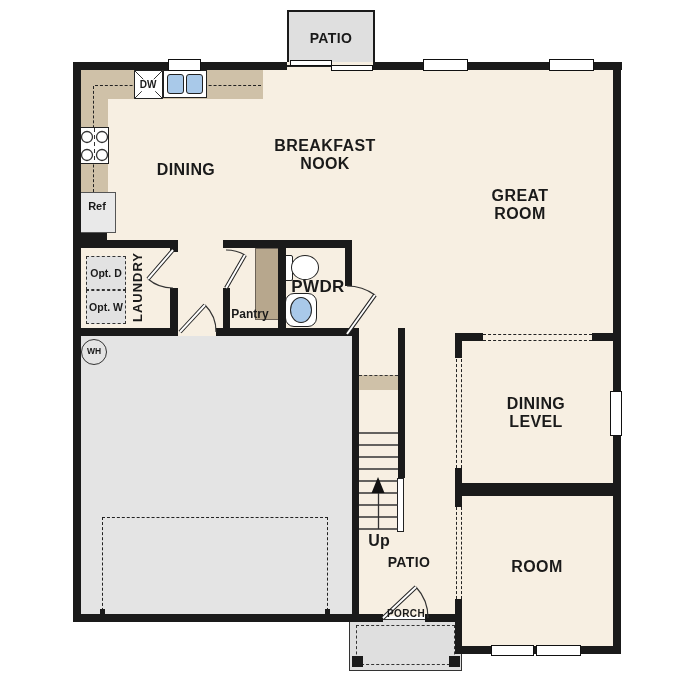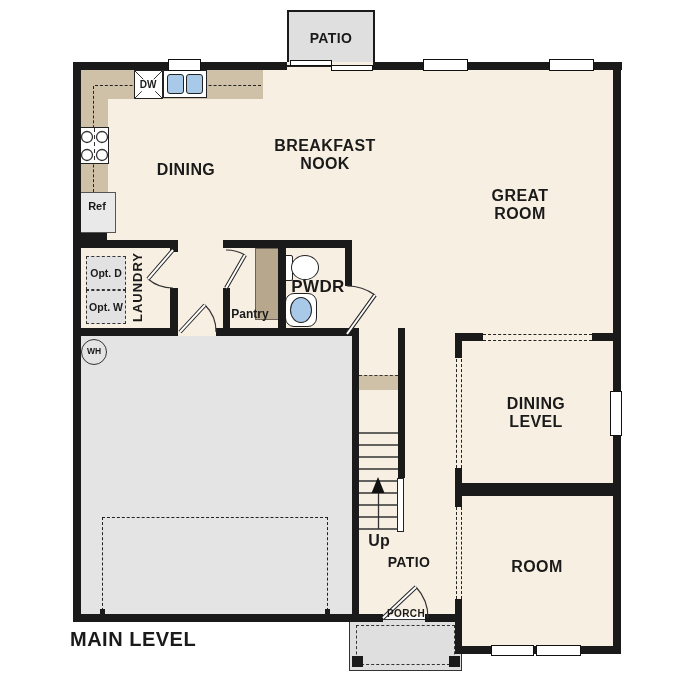--- a/index.html
+++ b/index.html
@@ -149,21 +149,20 @@
 
   <div class="abs label room-label" style="left:536px;top:413px;width:90px;margin-left:-45px;transform:translate(0,-50%);">DINING LEVEL</div>
   <div class="abs label room-label" style="left:537px;top:567px;">ROOM</div>
 
   <div class="abs outdoor" style="left:349px;top:619px;width:113px;height:52px;border:1.5px solid #333;box-sizing:border-box;z-index:2;"></div>
   <div class="abs" style="left:356px;top:625px;width:99px;height:40px;border:1.5px dashed #333;box-sizing:border-box;z-index:3;"></div>
   <div class="abs" style="left:352px;top:656px;width:11px;height:11px;background:#1a1a1a;z-index:5;"></div>
   <div class="abs" style="left:449px;top:656px;width:11px;height:11px;background:#1a1a1a;z-index:5;"></div>
   <div class="abs label" style="left:406px;top:614px;font-size:10px;">PORCH</div>
 
-  <div class="abs" style="left:70px;top:628px;font-size:20px;font-weight:bold;letter-spacing:.5px;z-index:7;">MAIN LEVEL</div>
 
   <svg class="overlay" width="687" height="687" viewBox="0 0 687 687">
 
     <g stroke="#333" stroke-width="1">
       <line x1="134" y1="70" x2="163" y2="99"></line>
       <line x1="163" y1="70" x2="134" y2="99"></line>
     </g>
 
     <g fill="none" stroke="#333" stroke-width="1.3">
       <circle cx="87" cy="137" r="5.5"></circle>

